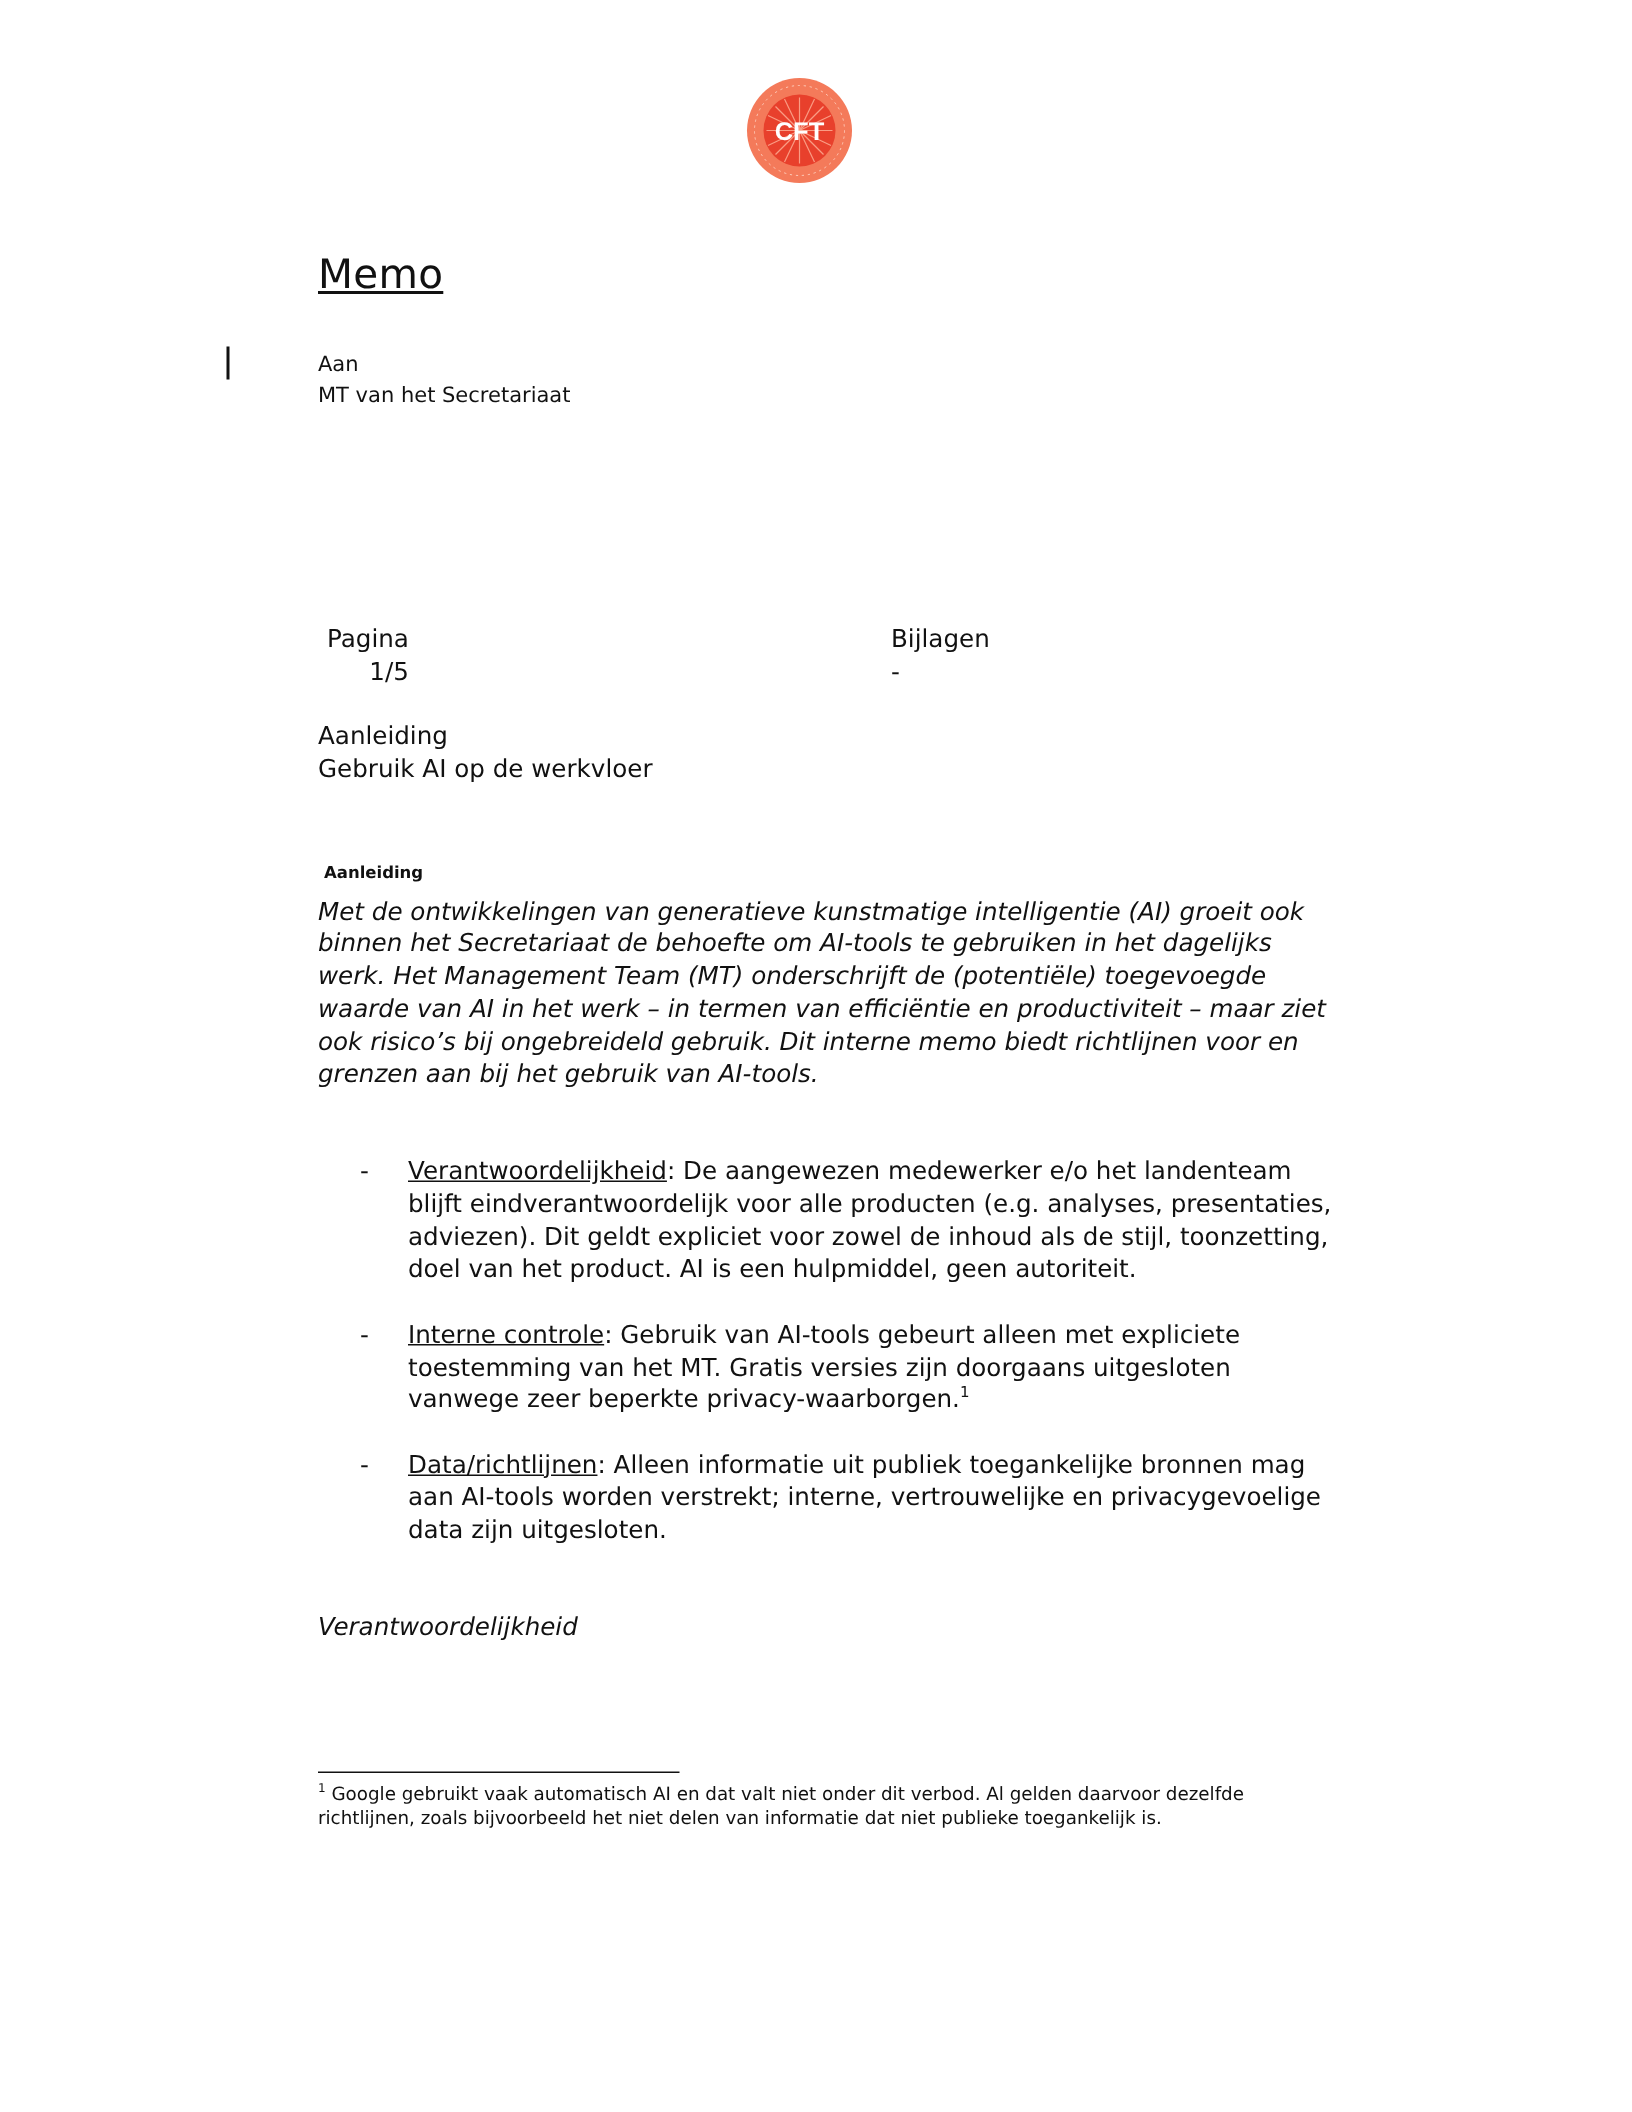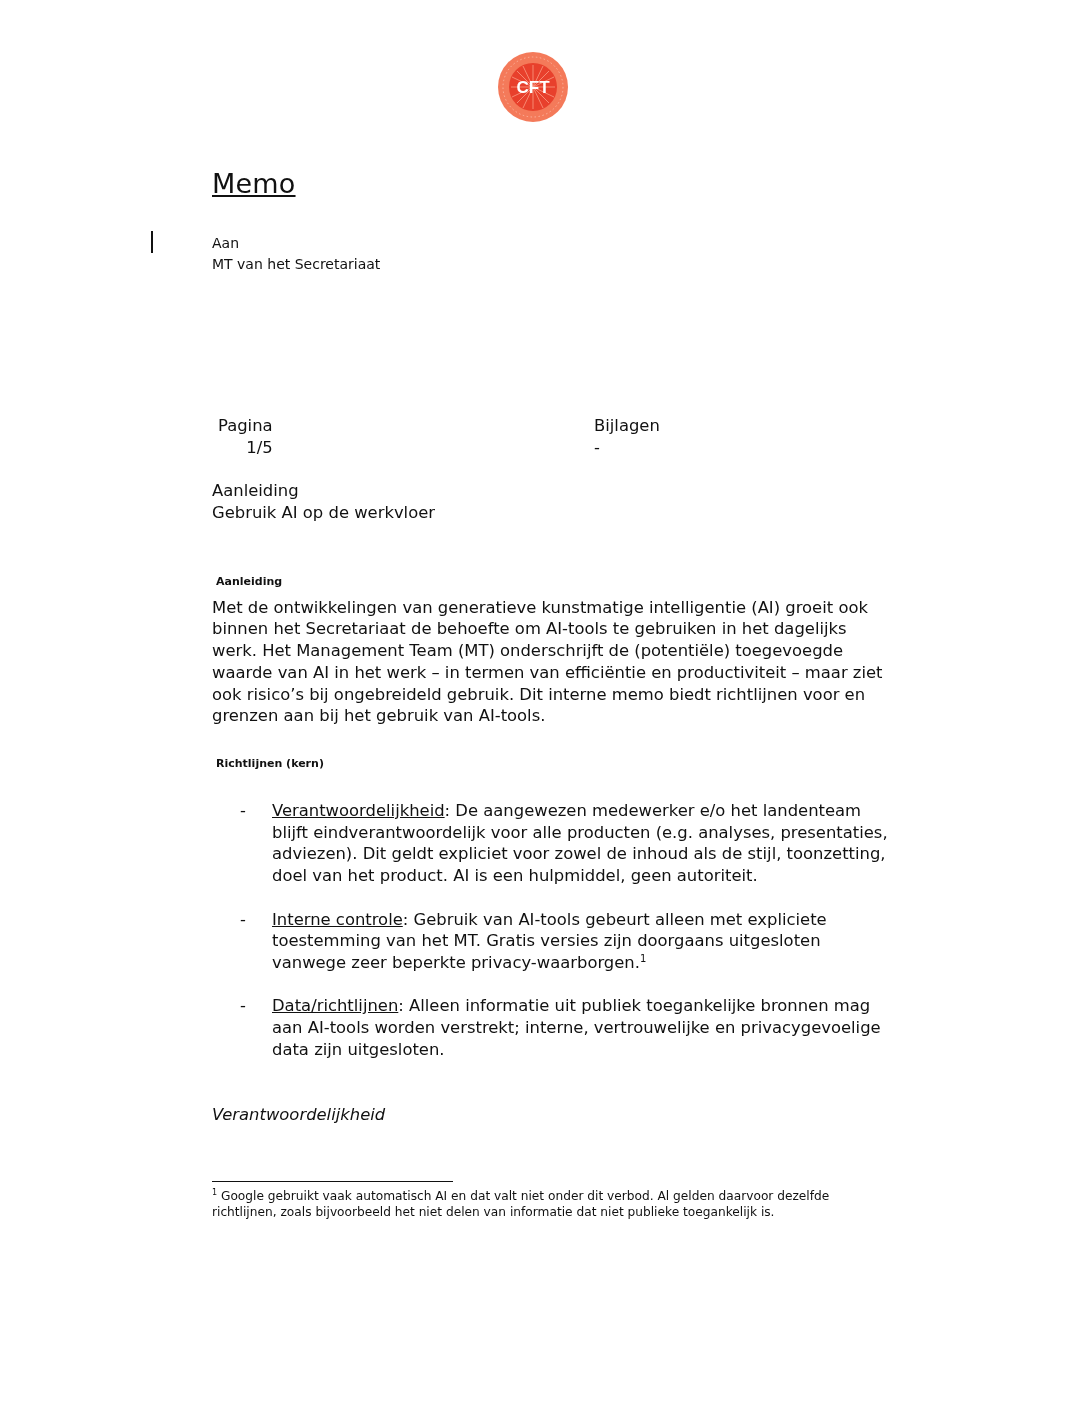--- a/index.html
+++ b/index.html
@@ -10,21 +10,21 @@
   .title { left: 212px; top: 168px; font-size: 27px; font-weight: normal; letter-spacing: 0.2px; text-decoration: underline; }
   .change-bar { left: 151px; top: 231px; width: 2px; height: 22px; background: #111; }
   .small { font-size: 14px; line-height: 21px; }
   .body-text { font-size: 16.4px; line-height: 21.7px; }
   .aan { left: 212px; top: 233px; }
   .pagina { left: 218px; top: 415px; text-align: right; }
   .bijlagen { left: 594px; top: 415px; }
   .onderwerp { left: 212px; top: 480px; }
   .content { left: 212px; top: 567px; width: 680px; }
   .content h3 { margin: 4px; font-size: 11px; font-weight: bold; line-height: 21.7px; }
-  .content p { margin: 0; }
+  .content p { margin: 0; font-style: italic; }
   .gap { height: 21.7px; }
   ul.dash { list-style: none; margin: 0; padding: 0; }
   ul.dash li { position: relative; padding-left: 60px; }
   ul.dash li .bullet { position: absolute; left: 28px; top: 0; }
   .u { text-decoration: underline; }
   .sup { font-size: 10px; vertical-align: super; line-height: 0; }
   .italic { font-style: italic; }
   .fn-rule { left: 212px; top: 1181px; width: 241px; height: 1px; background: #111; }
   .footnote { left: 212px; top: 1189px; width: 680px; font-size: 12.2px; line-height: 15.5px; }
 </style>
@@ -71,21 +71,20 @@
 
 <div class="abs onderwerp body-text">
   <div>Aanleiding</div>
   <div>Gebruik AI op de werkvloer</div>
 </div>
 
 <div class="abs content body-text">
   <h3>Aanleiding</h3>
   <p>Met de ontwikkelingen van generatieve kunstmatige intelligentie (AI) groeit ook binnen het Secretariaat de behoefte om AI-tools te gebruiken in het dagelijks werk. Het Management Team (MT) onderschrijft de (potentiële) toegevoegde waarde van AI in het werk – in termen van efficiëntie en productiviteit – maar ziet ook risico’s bij ongebreideld gebruik. Dit interne memo biedt richtlijnen voor en grenzen aan bij het gebruik van AI-tools.</p>
   <div class="gap"></div>
-  <h3>Richtlijnen (kern)</h3>
   <div class="gap"></div>
   <ul class="dash">
     <li>
       <span class="bullet">-</span>
       <span class="u">Verantwoordelijkheid</span><span>: De aangewezen medewerker e/o het landenteam blijft eindverantwoordelijk voor alle producten (e.g. analyses, presentaties, adviezen). Dit geldt expliciet voor zowel de inhoud als de stijl, toonzetting, doel van het product. AI is een hulpmiddel, geen autoriteit.</span>
     </li>
     <li class="gap" style="padding:0"></li>
     <li>
       <span class="bullet">-</span>
       <span class="u">Interne controle</span><span>: Gebruik van AI-tools gebeurt alleen met expliciete toestemming van het MT. Gratis versies zijn doorgaans uitgesloten vanwege zeer beperkte privacy-waarborgen.</span><span class="sup">1</span>

